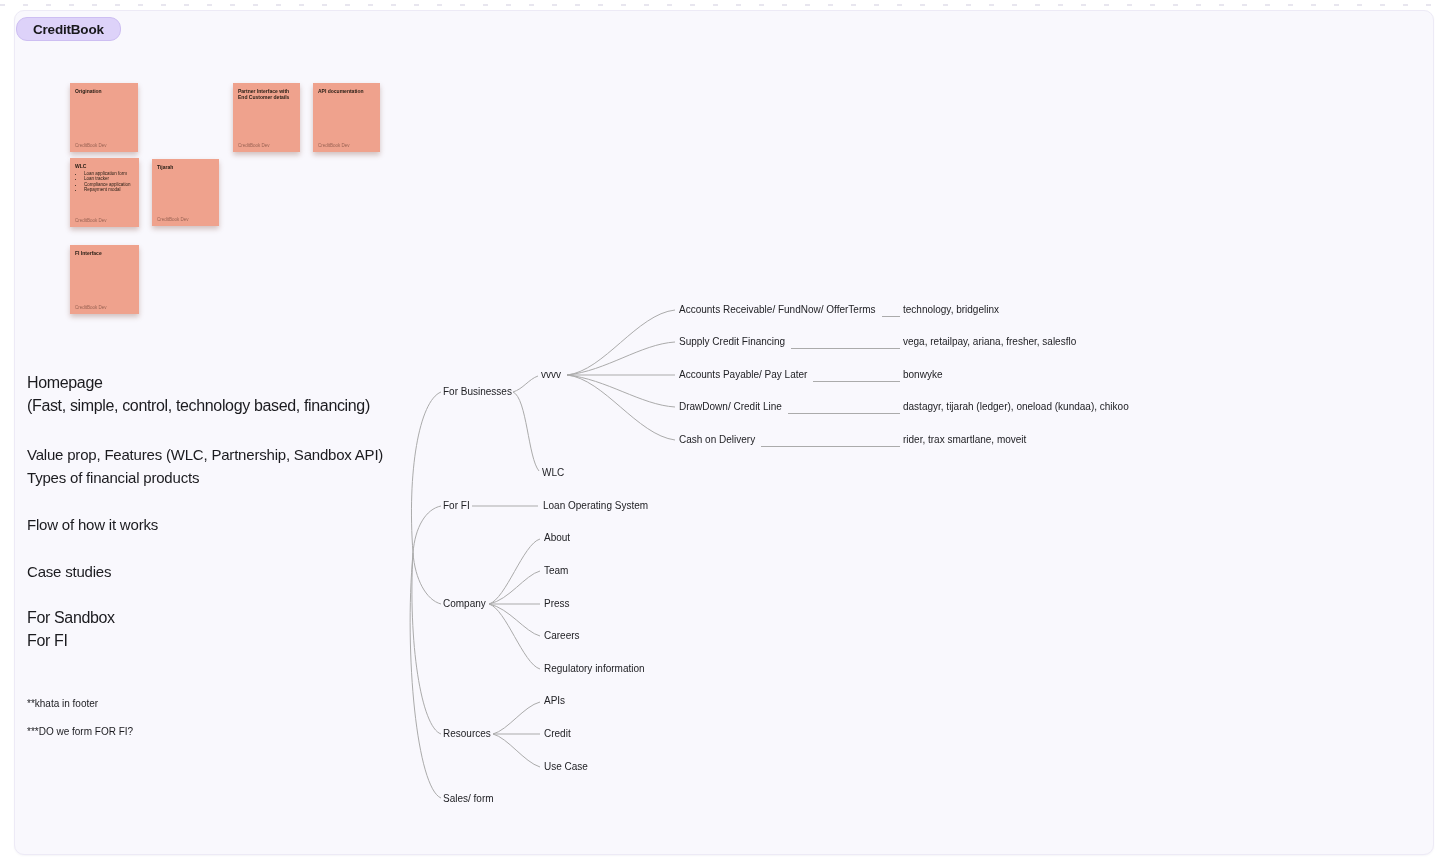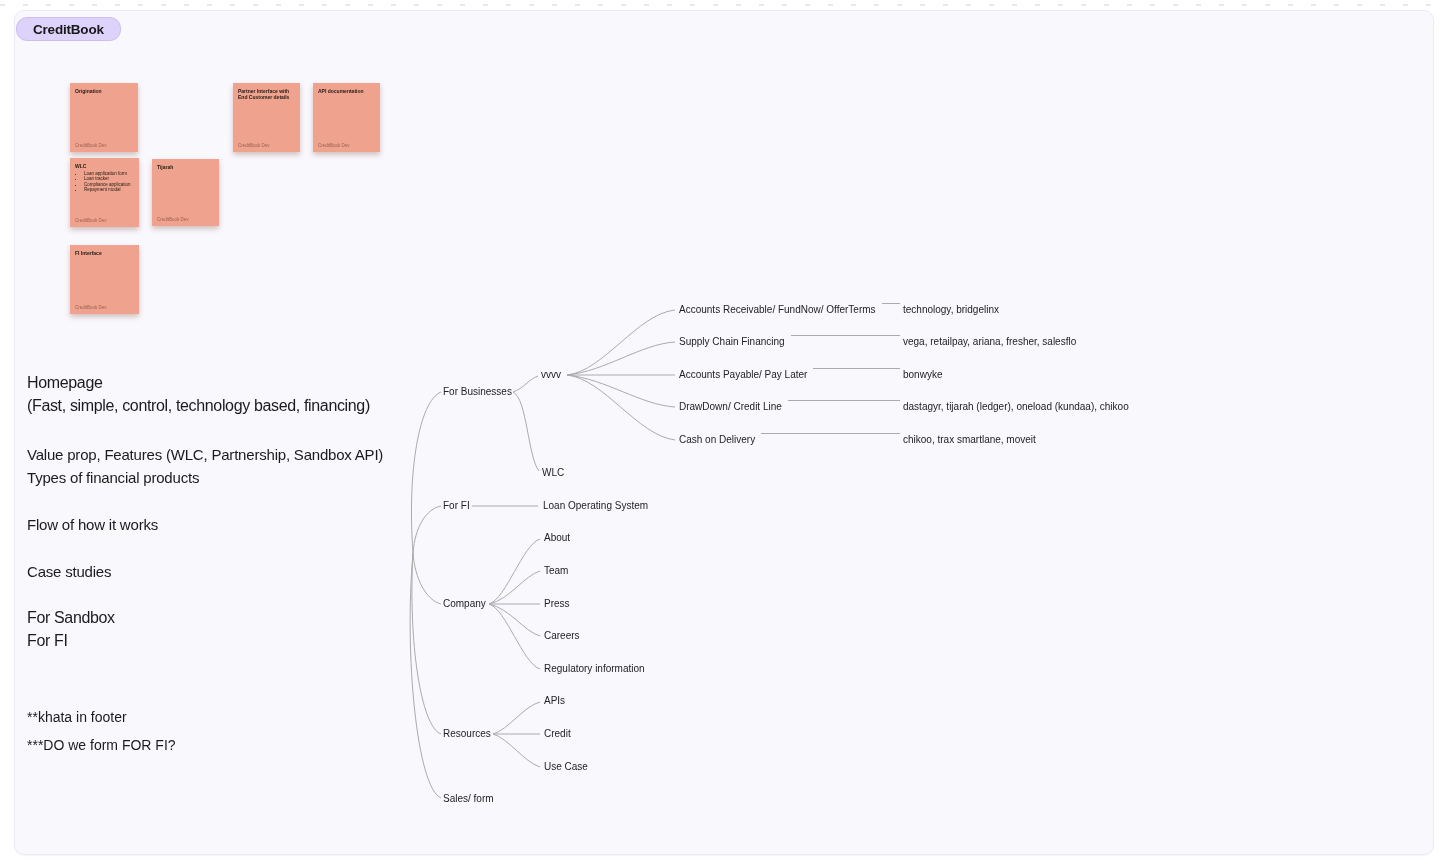--- a/index.html
+++ b/index.html
@@ -33,31 +33,31 @@
     box-shadow:0 3px 5px rgba(110,55,35,.28);padding:5px;}
   .sticky .title{font-size:5px;line-height:6px;font-weight:600;color:#2b2017;}
   .sticky ul{margin-top:2px;padding-left:9px;list-style:disc;}
   .sticky li{font-size:4.5px;line-height:5.3px;color:#2b2017;}
   .sticky .author{position:absolute;left:5px;bottom:4px;font-size:4.5px;
     color:rgba(70,35,25,.5);}
 
   .bignote{position:absolute;left:27px;font-size:15px;line-height:20px;
     letter-spacing:-.2px;color:#1b1b1f;white-space:nowrap;}
   .bignote.b{font-weight:400;font-size:16px;letter-spacing:-.35px;}
-  .smallnote{position:absolute;left:27px;font-size:14px;line-height:13px;
-    color:#1b1b1f;white-space:nowrap;margin-top:14px;}
+  .smallnote{position:absolute;left:27px;font-size:10px;line-height:13px;
+    color:#1b1b1f;white-space:nowrap;}
 
   svg.connectors{position:absolute;left:0;top:0;pointer-events:none;}
   svg.connectors path, svg.connectors line{stroke:var(--connector);
     stroke-width:1;fill:none;}
 
   .tnode{position:absolute;font-size:10px;line-height:14px;white-space:nowrap;
     color:#222226;}
   .prow{position:absolute;left:679px;width:221px;height:14px;
-    display:flex;align-items:flex-start;}
+    display:flex;align-items:flex-end;}
   .prow .plabel{font-size:10px;line-height:14px;white-space:nowrap;color:#222226;}
   .prow .pline{flex:1;min-width:8px;height:0;border-top:1px solid var(--connector);
     margin-left:6px;}
   .vend{position:absolute;left:903px;font-size:10px;line-height:14px;
     white-space:nowrap;color:#222226;}
 </style>
 </head>
 <body>
 
 <div id="stage">
@@ -157,35 +157,35 @@
   <span class="tnode" style="left:544px;top:760px">Use Case</span>
   <span class="tnode" style="left:443px;top:792px">Sales/ form</span>
 
   <div class="prow" style="top:303px">
     <span class="plabel">Accounts Receivable/ FundNow/ OfferTerms</span>
     <div class="pline"></div>
   </div>
   <span class="vend" style="top:303px">technology, bridgelinx</span>
 
   <div class="prow" style="top:335px">
-    <span class="plabel">Supply Chain Financing</span>
+    <span class="plabel">Supply Credit Financing</span>
     <div class="pline"></div>
   </div>
   <span class="vend" style="top:335px">vega, retailpay, ariana, fresher, salesflo</span>
 
   <div class="prow" style="top:368px">
     <span class="plabel">Accounts Payable/ Pay Later</span>
     <div class="pline"></div>
   </div>
   <span class="vend" style="top:368px">bonwyke</span>
 
   <div class="prow" style="top:400px">
     <span class="plabel">DrawDown/ Credit Line</span>
     <div class="pline"></div>
   </div>
   <span class="vend" style="top:400px">dastagyr, tijarah (ledger), oneload (kundaa), chikoo</span>
 
   <div class="prow" style="top:433px">
     <span class="plabel">Cash on Delivery</span>
     <div class="pline"></div>
   </div>
-  <span class="vend" style="top:433px">chikoo, trax smartlane, moveit</span>
+  <span class="vend" style="top:433px">rider, trax smartlane, moveit</span>
 </div>
 
 </body></html>

